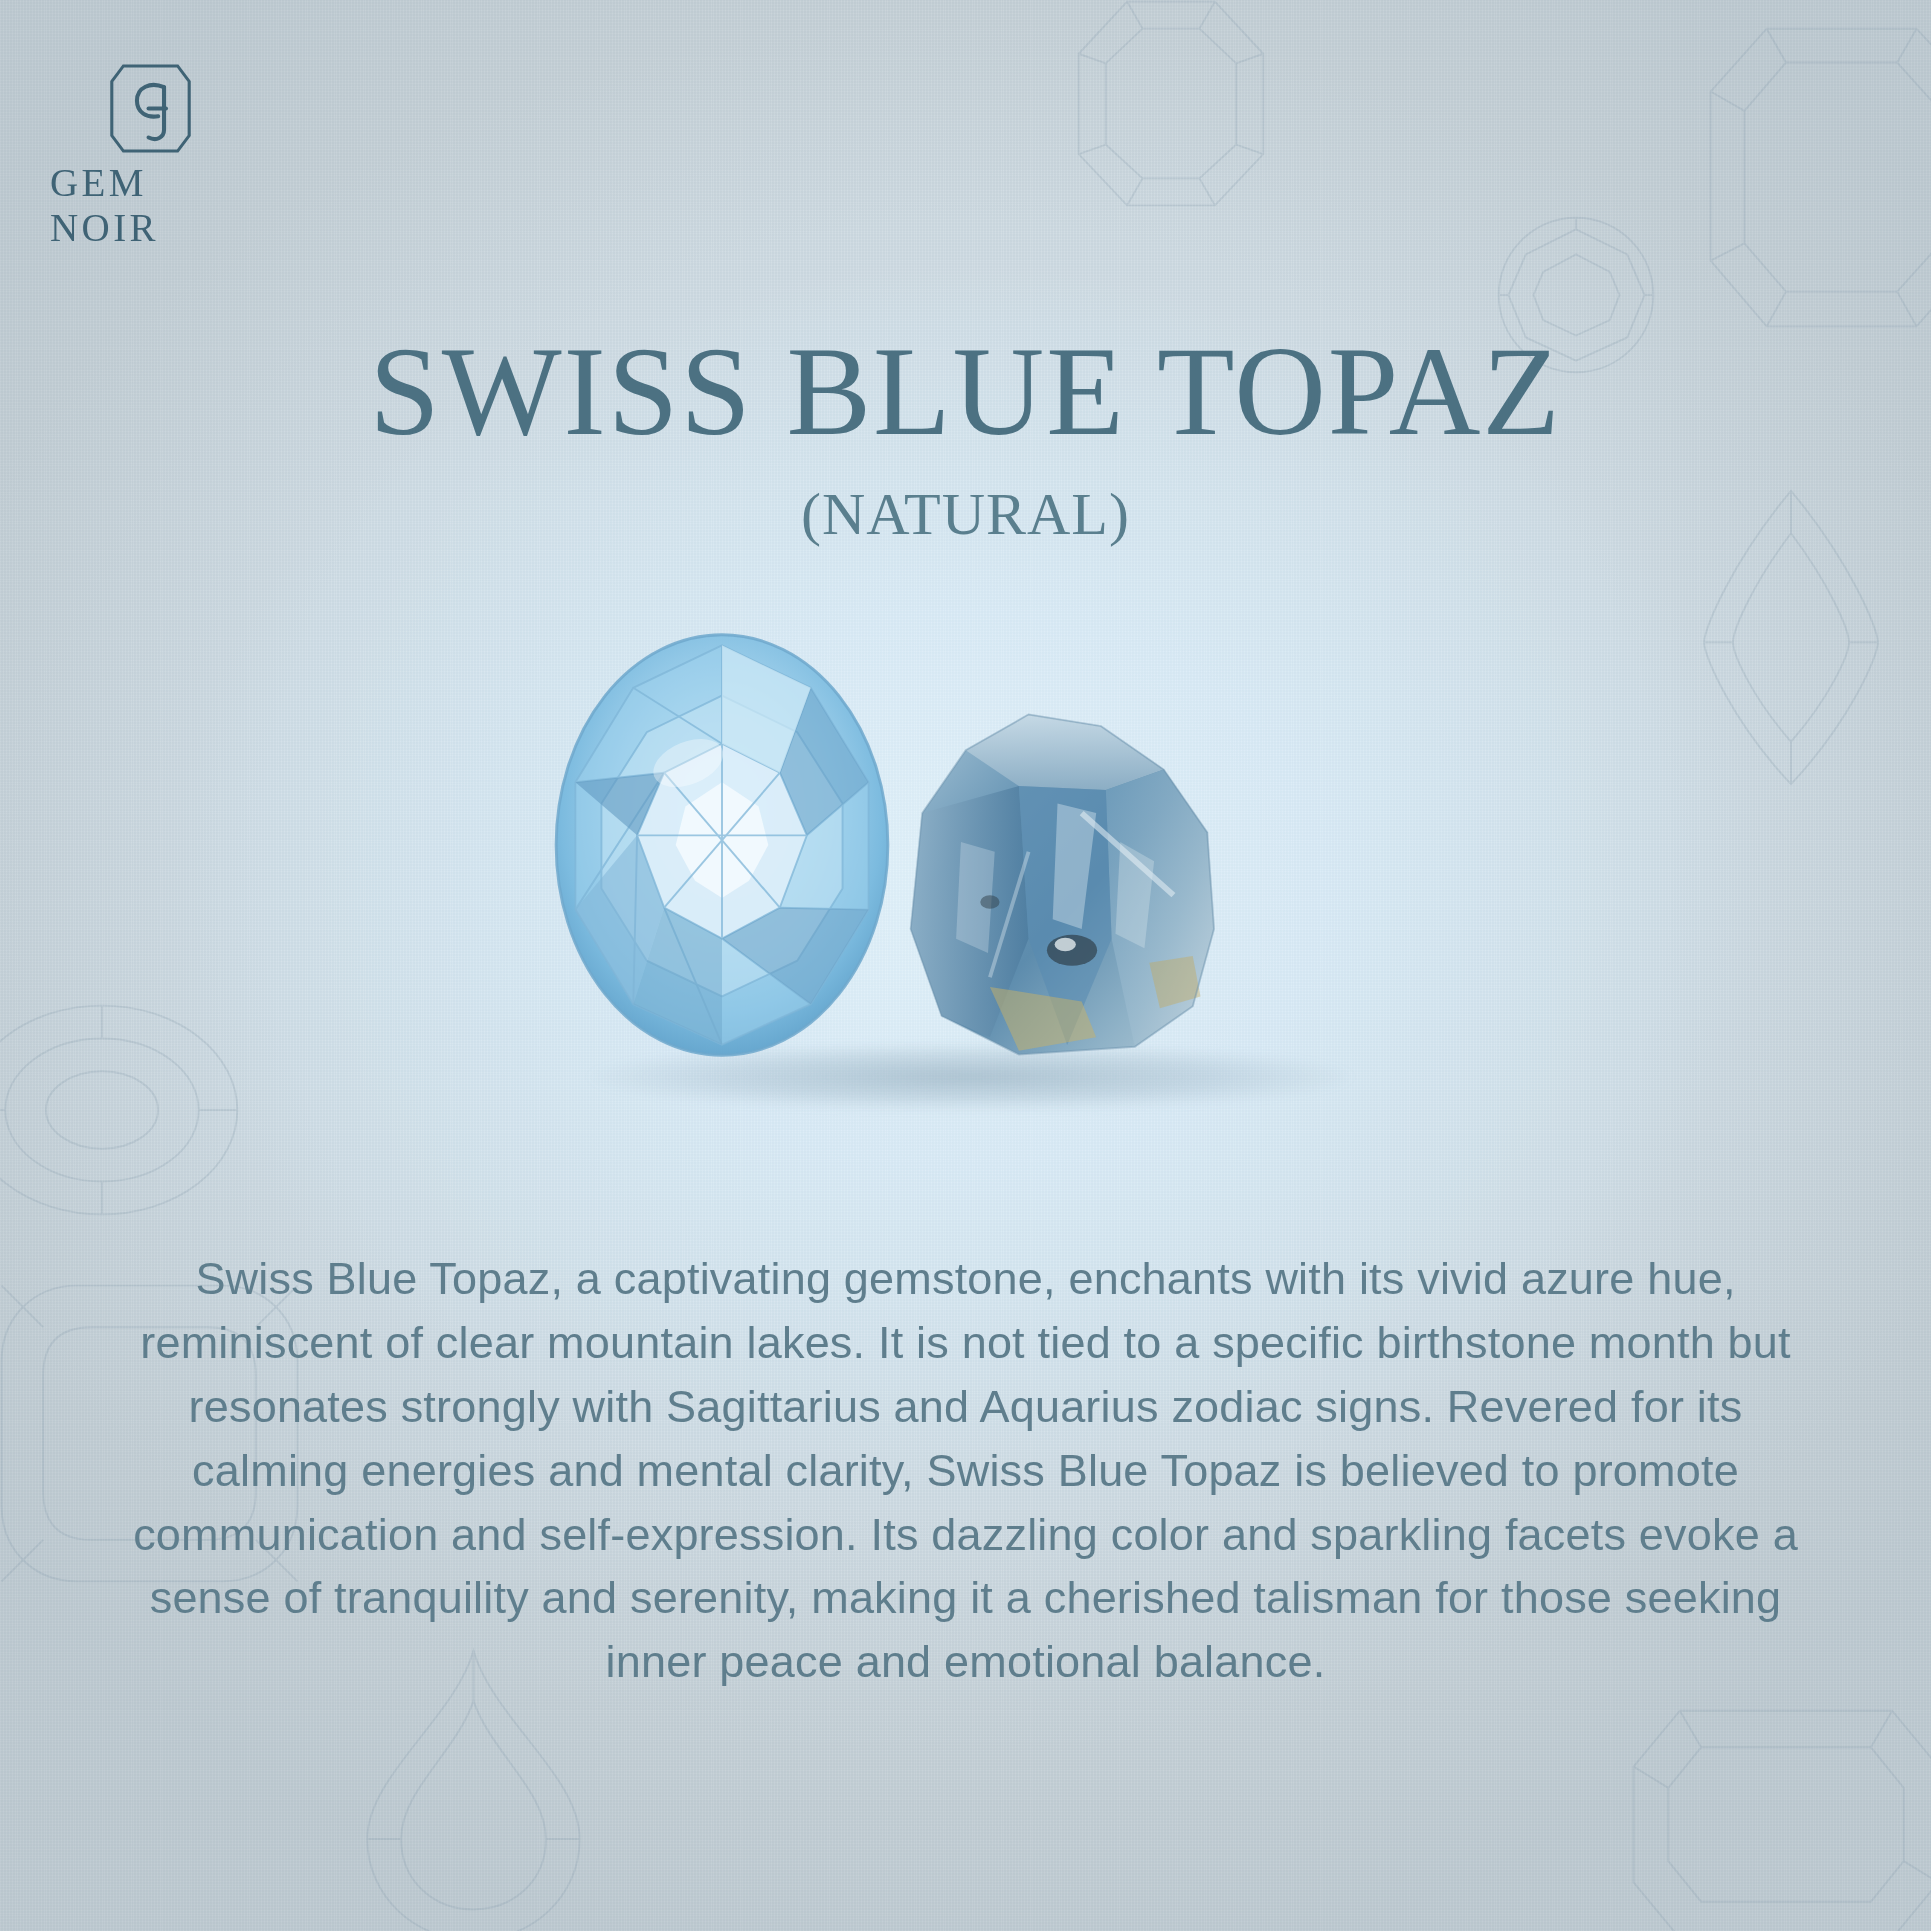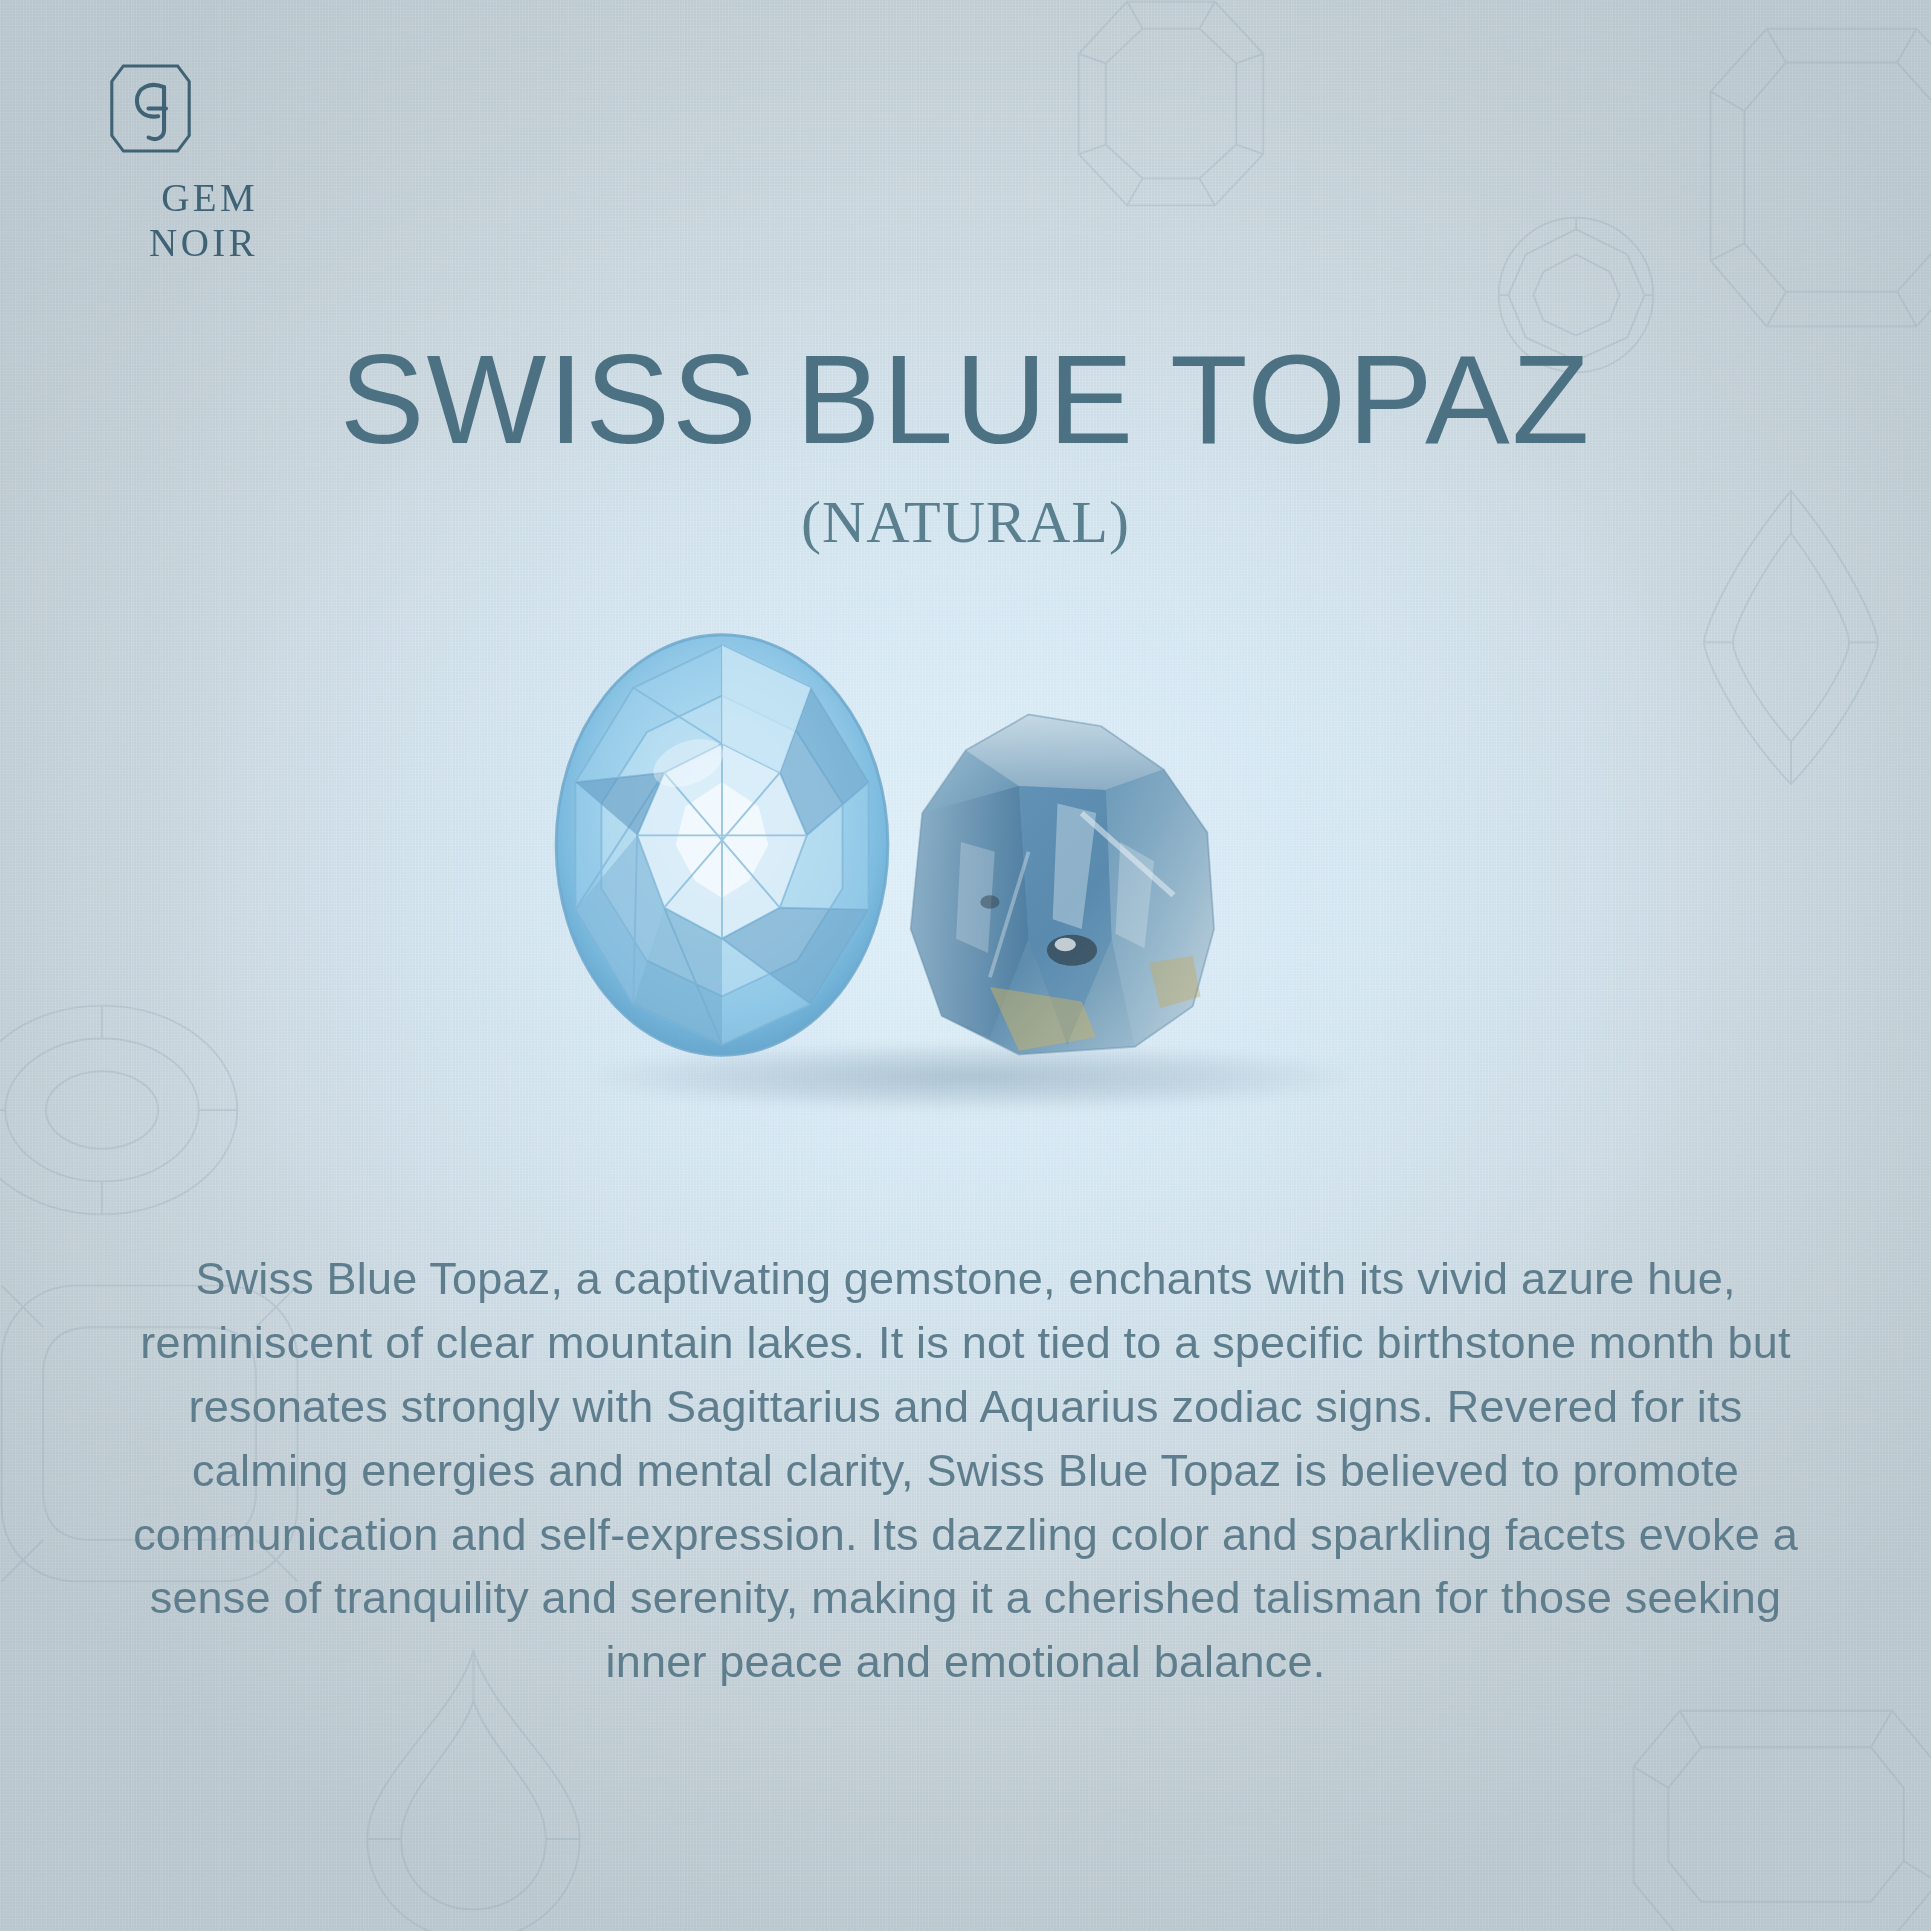--- a/index.html
+++ b/index.html
@@ -57,44 +57,44 @@
     top: 60px;
     width: 270px;
   }
   .logo-mark {
     width: 89px;
     height: 97px;
     display: block;
     margin-left: 56px;
   }
   .logo-text {
-    margin-top: 18px;
+    margin-top: 3px;
     font-family: "Liberation Serif", serif;
     font-size: 39px;
     letter-spacing: 3.4px;
     color: #3f6375;
-    text-align: right;
+    text-align: left;
     width: 208px;
   }
 
   
   .title-block {
     position: absolute;
     top: 328px;
     left: 0;
     width: 1931px;
     text-align: center;
   }
   .title {
-    font-family: Liberation Sans, sans-serif;
+    font-family: Liberation Serif, serif;
     font-size: 127px;
     line-height: 1.0;
     letter-spacing: 1.9px;
     color: #4c7182;
-    margin: 8px;
+    margin: 0;
     font-weight: normal;
   }
   .subtitle {
     font-family: "Liberation Serif", serif;
     font-size: 60px;
     letter-spacing: 1px;
     color: #5a7f8e;
     margin: 25px 0 0 0;
     font-weight: normal;
   }

